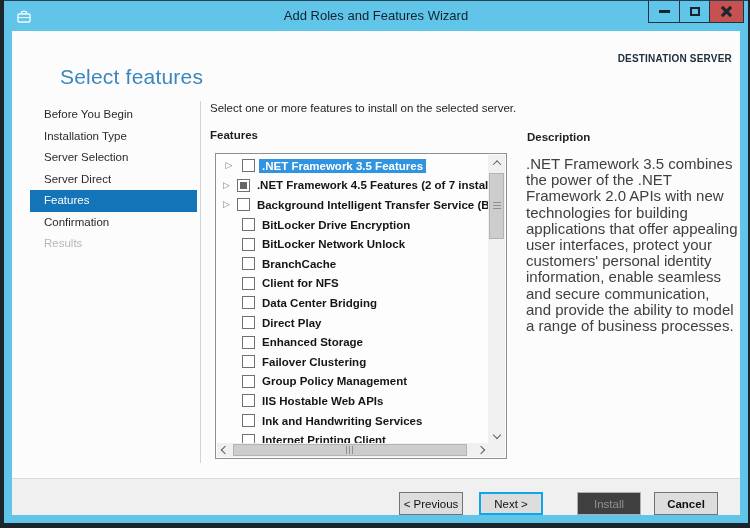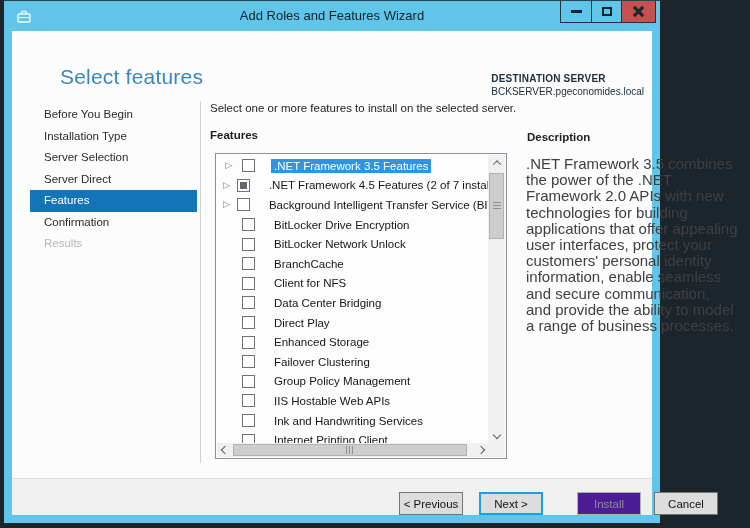--- a/index.html
+++ b/index.html
@@ -1,20 +1,20 @@
 <!DOCTYPE html>
 <html><head>
 <meta charset="utf-8">
 <style>
   * { margin:0; padding:0; box-sizing:border-box; }
   body { font-family:"Liberation Sans", sans-serif; }
 
   .screen { position:relative; width:750px; height:528px; background:#1c242c; overflow:hidden; }
 
-  .window { position:absolute; left:4px; top:0; width:656px; height:523px;
+  .window { position:absolute; left:4px; top:0; width:744px; height:523px;
             background:#60c5e8; border-top:1px solid #28414f; }
 
   
   .titlebar { position:absolute; left:0; top:0; right:0; height:30px; }
   .app-icon { position:absolute; left:11px; top:6px; width:18px; height:18px; }
   .win-title { position:absolute; left:0; right:0; top:7px; text-align:center;
                font-size:13px; color:#10222e; }
   .win-controls { position:absolute; top:0; right:4px; height:22px; display:flex;
                   border:1px solid #20323d; border-top:none; background:#60c5e8; }
   .win-btn { width:30px; display:flex; align-items:center; justify-content:center; position:relative; }
@@ -26,21 +26,21 @@
   .glyph-close::before, .glyph-close::after { content:""; position:absolute; left:5px; top:0;
       width:3px; height:13px; background:#1a272f; }
   .glyph-close::before { transform:rotate(45deg); }
   .glyph-close::after  { transform:rotate(-45deg); }
 
   
   .content { position:absolute; left:8px; right:8px; top:30px; bottom:8px; background:#fcfcfc; }
 
   .page-title { position:absolute; left:48px; top:18px; font-size:21px; font-weight:normal;
                 color:#3a87be; letter-spacing:.2px;margin-top:16px; }
-  .dest { position:absolute; right:8px; top:22px; text-align:left; color:#21303c;margin-top:20px; }
+  .dest { position:absolute; right:8px; top:22px; text-align:right; color:#21303c; }
   .dest-label { font-size:10px; font-weight:bold; letter-spacing:.2px; }
   .dest-name  { font-size:10px; margin-top:2px; }
 
   
   .sidebar { position:absolute; left:18px; top:73px; width:167px; }
   .side-item { height:21.5px; line-height:21.5px; padding-left:14px; font-size:11.5px;
                color:#2a2a2a; white-space:nowrap; cursor:default; }
   .side-item.sel { background:#1474b8; color:#ffffff; }
   .side-item.dis { color:#b6b6b6; }
   .divider { position:absolute; left:188px; top:70px; width:1px; height:362px; background:#ccd3d9; }
@@ -51,21 +51,21 @@
 
   .listbox { position:absolute; left:203px; top:122px; width:292px; height:306px;
              border:1px solid #8a9199; background:#fdfdfd; }
   .rows { position:absolute; left:1px; top:1px; right:18px; bottom:15px; overflow:hidden; padding-top:1px; }
   .feat-row { height:19.6px; display:flex; align-items:center; font-size:11.5px; color:#151515; }
   .expander { width:12px; margin-left:6px; text-align:center; color:#7c7c7c; font-size:9px; line-height:1; }
   .expander.hid { visibility:hidden; }
   .cb { width:13px; height:13px; border:1px solid #707070; background:#fff; margin-left:7px;
         flex:none; display:flex; align-items:center; justify-content:center; }
   .cb-inner { width:7px; height:7px; background:#63666b; }
-  .feat-label { margin-left:16px; padding:1px 3px; white-space:nowrap; }
+  .feat-label { margin-left:4px; padding:1px 3px; white-space:nowrap;font-weight:bold; }
   .feat-label.sel { background:#3094e0; color:#fff; }
 
   
   .vscroll { position:absolute; top:1px; right:1px; bottom:15px; width:17px; background:#f0f0f0; }
   .hscroll { position:absolute; left:1px; bottom:1px; right:18px; height:14px; background:#f0f0f0; }
   .sb-corner { position:absolute; right:1px; bottom:1px; width:17px; height:14px; background:#f0f0f0; }
   .sb-btn { position:absolute; display:flex; align-items:center; justify-content:center; background:#f0f0f0; }
   .sb-up    { top:0; left:0; right:0; height:16px; }
   .sb-down  { bottom:0; left:0; right:0; height:16px; }
   .sb-left  { left:0; top:0; bottom:0; width:15px; }
@@ -90,23 +90,23 @@
                 line-height:16.2px; color:#404040;margin-left:15px; }
 
   
   .footer { position:absolute; left:0; right:0; bottom:0; height:37px; background:#f0f0f0;
             border-top:1px solid #dcdcdc; }
   .btn { position:absolute; top:13px; width:64px; height:23px; font-family:inherit; font-size:11.5px;
          color:#111; background:#dddddd; border:1px solid #747474; cursor:default; }
   #footer-buttons .btn:nth-child(1) { left:387px; }
   #footer-buttons .btn:nth-child(2) { left:467px; }
   #footer-buttons .btn:nth-child(3) { left:565px; }
-  #footer-buttons .btn:nth-child(4) { left:642px; }
+  #footer-buttons .btn:nth-child(4) { left:642px;font-weight:bold; }
   .btn-default { border:2px solid #0ea5e9;text-align:center; }
-  .btn-disabled { background:#4c1d95; border-color:#afafaf; color:#909090; }
+  .btn-disabled { background:#404040; border-color:#afafaf; color:#909090; }
 </style>
 </head>
 <body>
 
 <div class="screen">
   <div class="window">
 
     <div class="titlebar">
       <span class="app-icon">
         <svg width="18" height="18" viewBox="0 0 18 18">
@@ -127,21 +127,20 @@
           <span class="glyph-close"></span>
         </div>
       </div>
     </div>
 
     <div class="content">
 
       <div class="page-title">Select features</div>
       <div class="dest">
         <div class="dest-label">DESTINATION SERVER</div>
-        <div class="dest-name">BCKSERVER.pgeconomides.local</div>
       </div>
 
       <nav class="sidebar" id="sidebar">
           <div class="side-item">Before You Begin</div>
           <div class="side-item">Installation Type</div>
           <div class="side-item">Server Selection</div>
           <div class="side-item">Server Direct</div>
           <div class="side-item sel">Features</div>
           <div class="side-item">Confirmation</div>
           <div class="side-item dis">Results</div>

